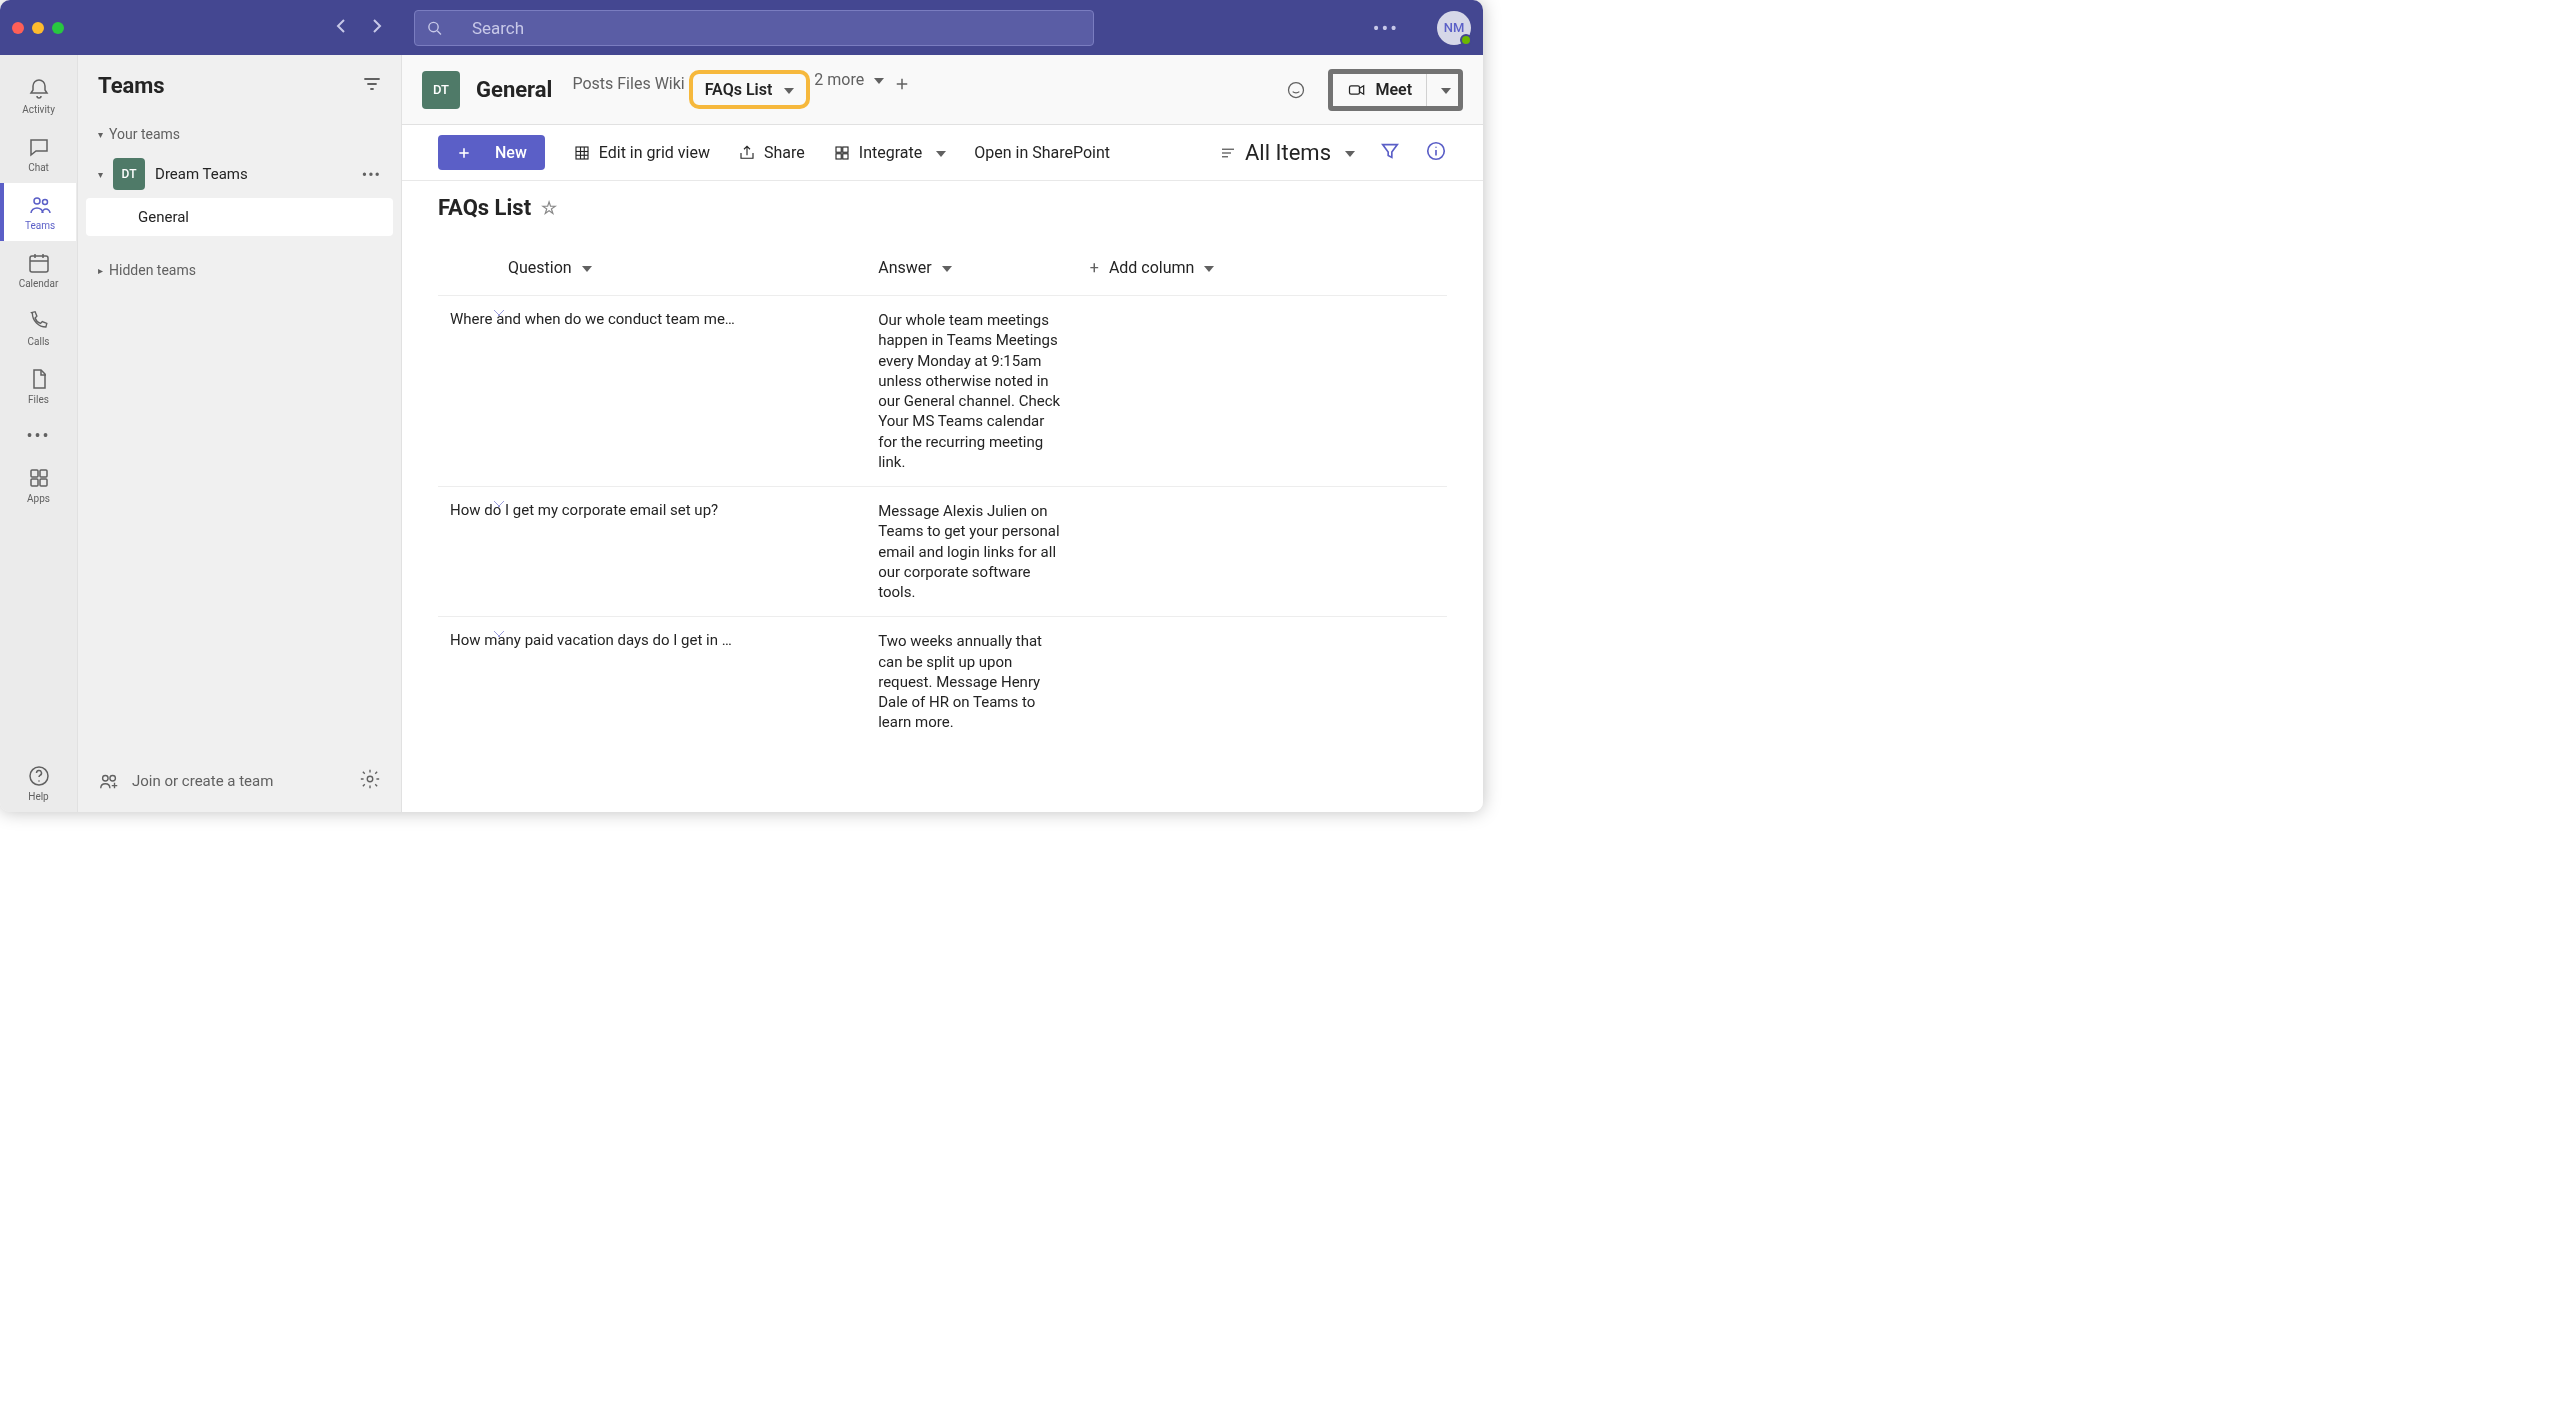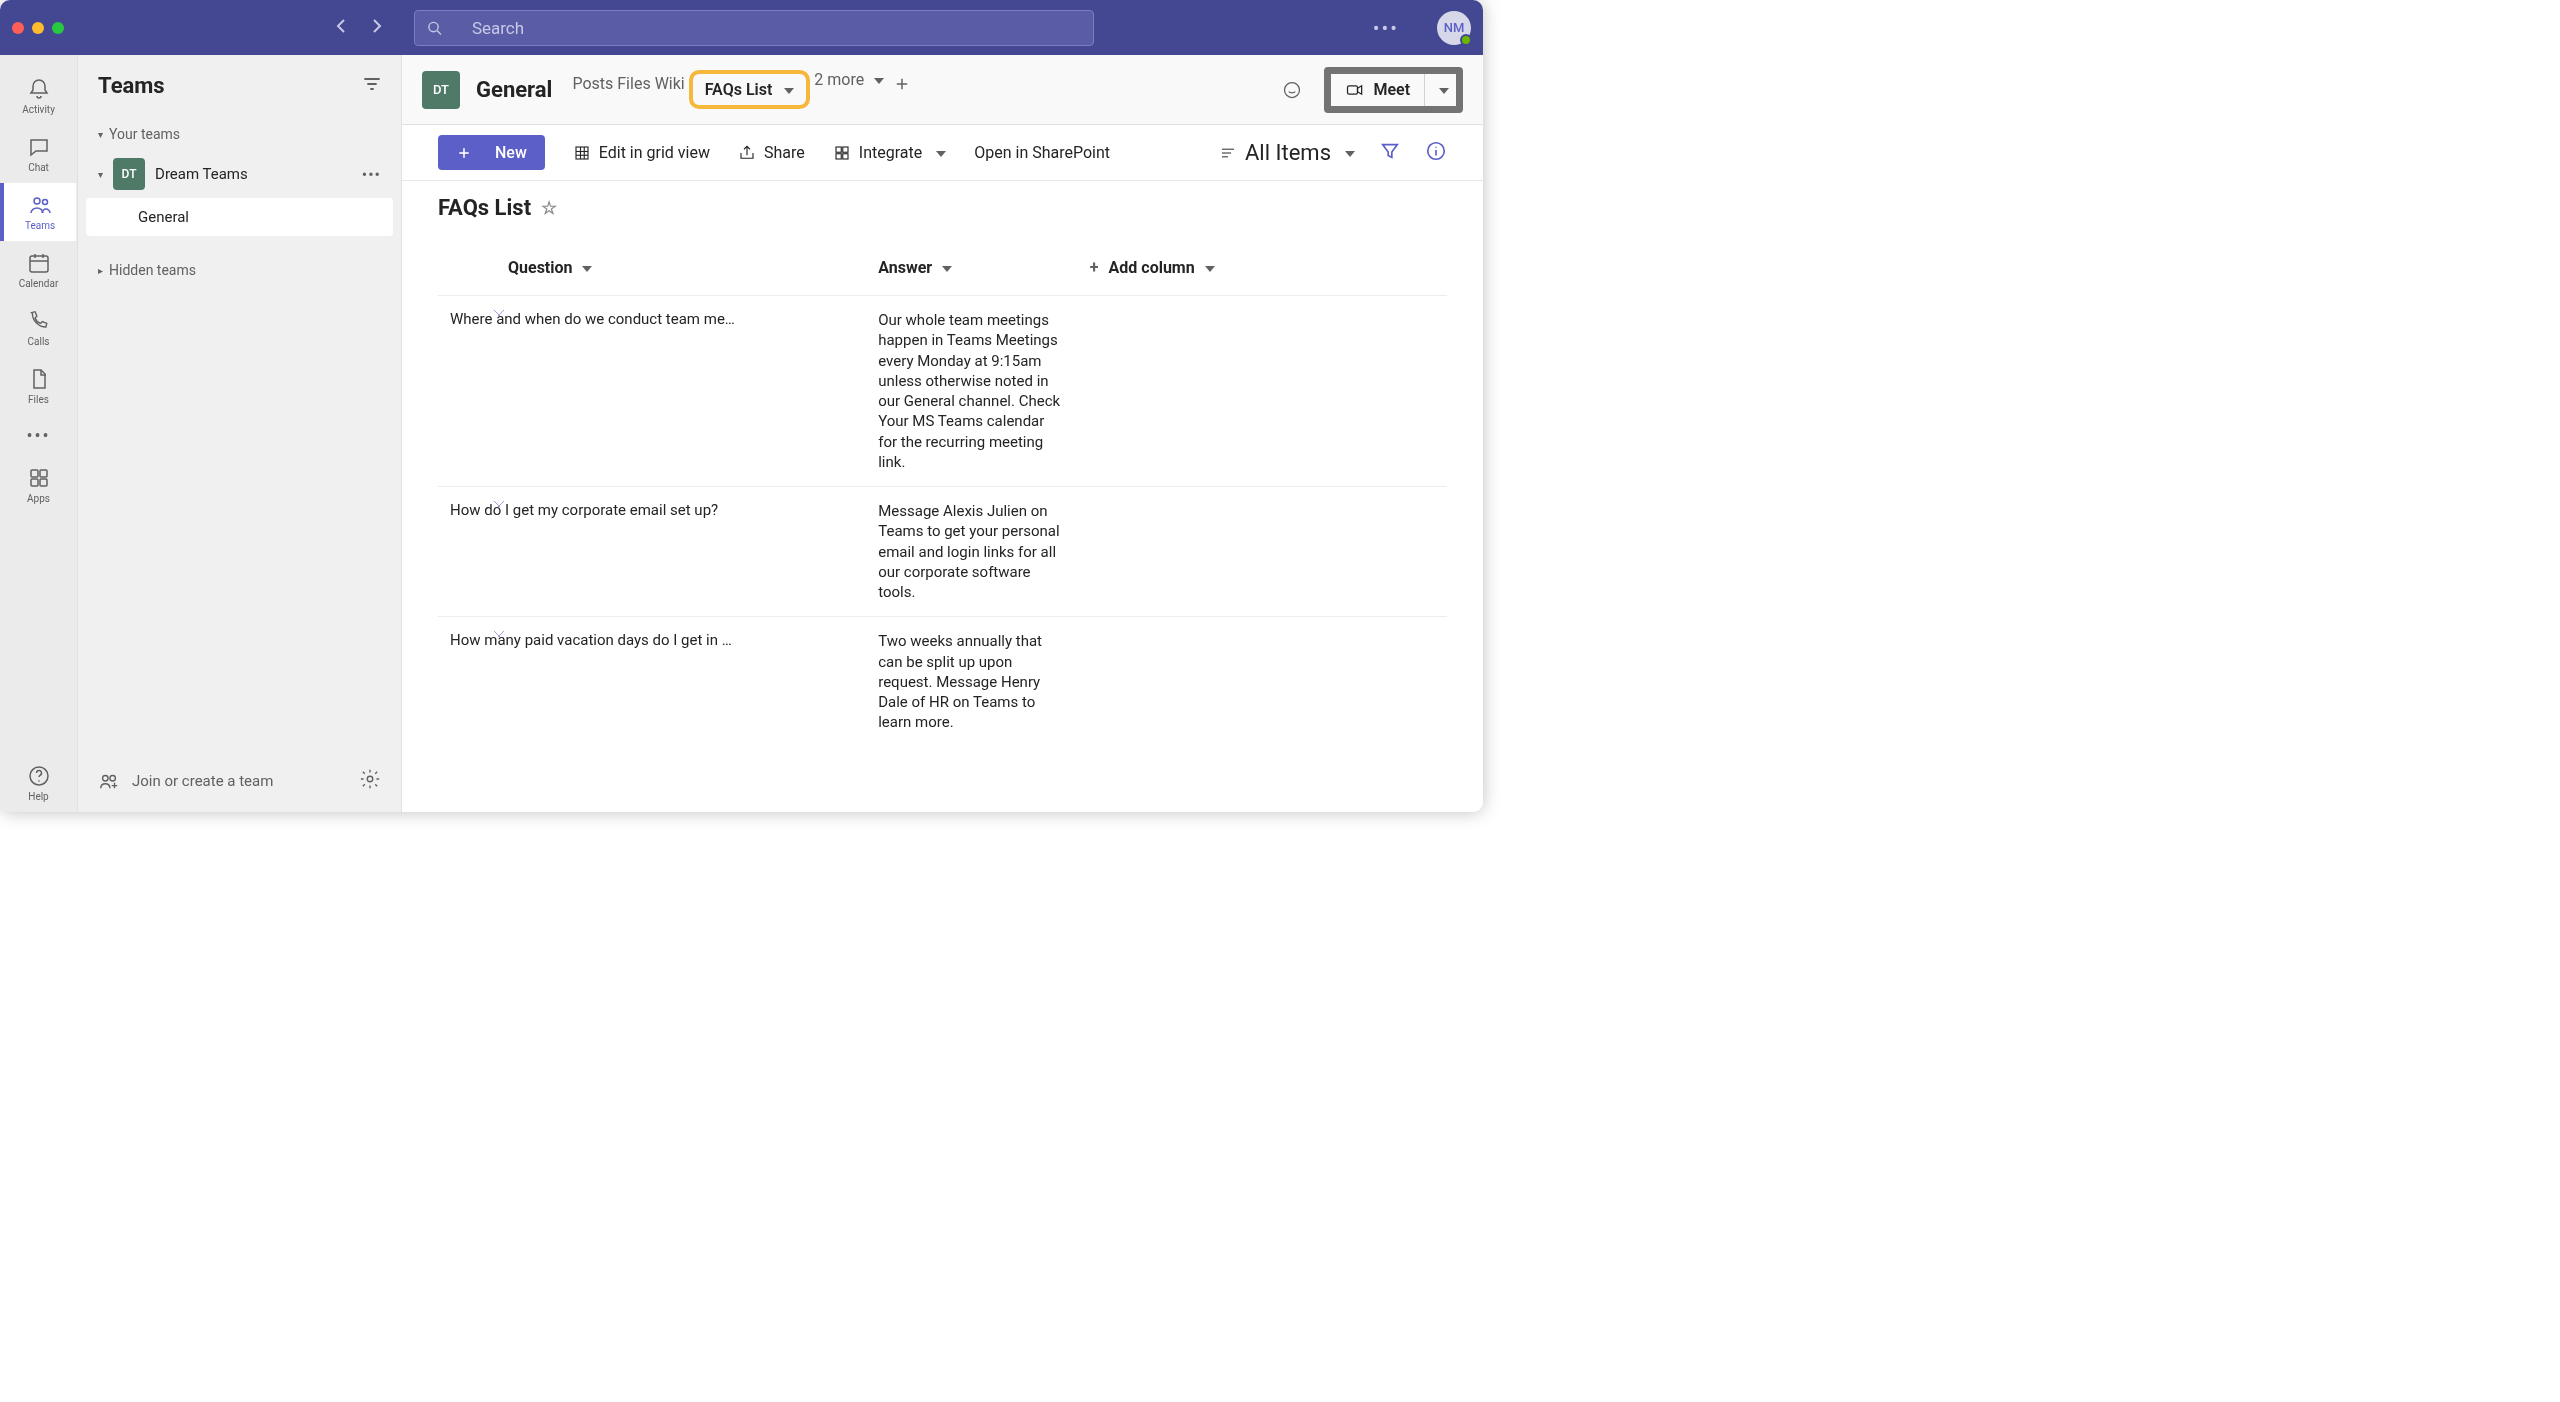--- a/index.html
+++ b/index.html
@@ -63,21 +63,21 @@
 .ch-name { font-size: 22px; font-weight: 700; color: #242424; margin-right: 4px; }
 .tabs { display: flex; align-items: flex-start; gap: 4px; }
 .tab { font-size: 16px; color: #616161; cursor: pointer; padding: 4px 0; }
 .tab.active-tab { color: #242424; font-weight: 600; position: relative; }
 .tab.highlighted { border: 4px solid #f6b83c; border-radius: 10px; padding: 6px 12px; display: flex; align-items: center; gap: 6px; }
 .tab-more { color: #616161; font-size: 16px; display:flex; align-items:center; gap:4px; cursor:pointer; }
 .tab-add { width: 28px; height: 28px; display: flex; align-items: center; justify-content: center; color: #616161; cursor: pointer; }
 .header-right { margin-left: auto; display: flex; align-items: center; gap: 14px; }
 .hdr-btn { width: 36px; height: 36px; border: none; background: transparent; display:flex; align-items:center; justify-content:center; cursor:pointer; }
 .hdr-btn svg { width:20px; height:20px; stroke:#616161; fill:none; stroke-width:1.5; }
-.meet-group { display: flex; border: 7px solid #737373; border-radius: 4px; overflow: hidden; }
+.meet-group { display: flex; border: 5px solid #737373; border-radius: 4px; overflow: hidden; }
 .meet-btn { display: flex; align-items: center; gap: 8px; padding: 6px 14px; font-size: 16px; font-weight: 600; color: #242424; cursor: pointer; }
 .meet-btn svg { width: 20px; height: 20px; stroke: #242424; fill: none; stroke-width: 1.5; }
 .meet-drop { width: 32px; display: flex; align-items: center; justify-content: center; border-left: 1px solid #d1d1d1; cursor:pointer; }
 
 
 .toolbar { height: 56px; display: flex; align-items: center; gap: 28px; padding: 0 36px; border-bottom: 1px solid #e8e8e8; }
 .btn-new { background: #5b5fc7; color: #fff; border: none; border-radius: 4px; padding: 8px 18px; font-size: 16px; font-weight: 500; display: flex; align-items: center; gap: 23px; cursor: pointer; }
 .tb-item { display: flex; align-items: center; gap: 8px; font-size: 16px; color: #242424; cursor: pointer; }
 .tb-item svg { width: 18px; height: 18px; stroke: #242424; fill: none; stroke-width: 1.5; }
 .tb-item.integrate svg, .btn-new svg { stroke: currentColor; }
@@ -88,21 +88,21 @@
 
 .list-title { display: flex; align-items: center; gap: 10px; padding: 14px 36px 8px; font-size: 22px; font-weight: 700; color: #242424; }
 .star { color: #888; font-size: 18px; cursor:pointer; }
 
 
 .table-wrap { padding: 20px 36px; }
 table.sp { width: 100%; border-collapse: collapse; table-layout: fixed; }
 table.sp col.c-q { width: 348px; }
 table.sp col.c-a { width: 172px; }
 table.sp col.c-add { width: 300px; }
-table.sp th { text-align: left; font-size: 16px; font-weight: 700; color: #242424; padding: 10px 12px 18px 12px; }
+table.sp th { text-align: left; font-size: 16px; font-weight: 400; color: #242424; padding: 10px 12px 18px 12px; }
 table.sp th.indent { padding-left: 70px; }
 table.sp td { vertical-align: top; font-size: 15px; color: #242424; padding: 14px 12px; border-top: 1px solid #ededed; }
 td.qcell { padding-left: 70px; position: relative; white-space: nowrap; overflow: hidden; text-overflow: ellipsis; color:#242424; }
 td.qcell::before { content: ""; position: absolute; left: 56px; top: 14px; width: 10px; height: 10px; background:
   linear-gradient(45deg, transparent 45%, #5b5fc7 45%, #5b5fc7 55%, transparent 55%),
   linear-gradient(-45deg, transparent 45%, #5b5fc7 45%, #5b5fc7 55%, transparent 55%);
   background-size: 6px 6px; background-repeat: no-repeat; background-position: 0 0, 4px 0;
   opacity: 0.6; }
 td.acell { color: #616161; line-height: 1.35; }
 th.add-col { color: #242424; font-weight: 600; cursor:pointer; }

